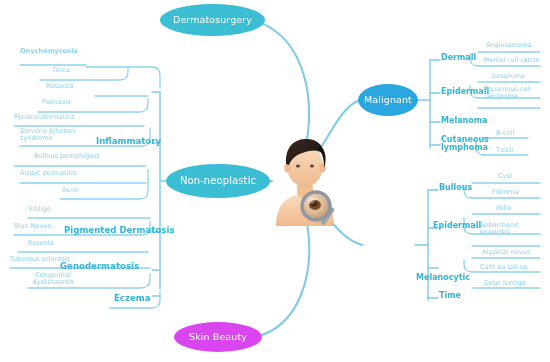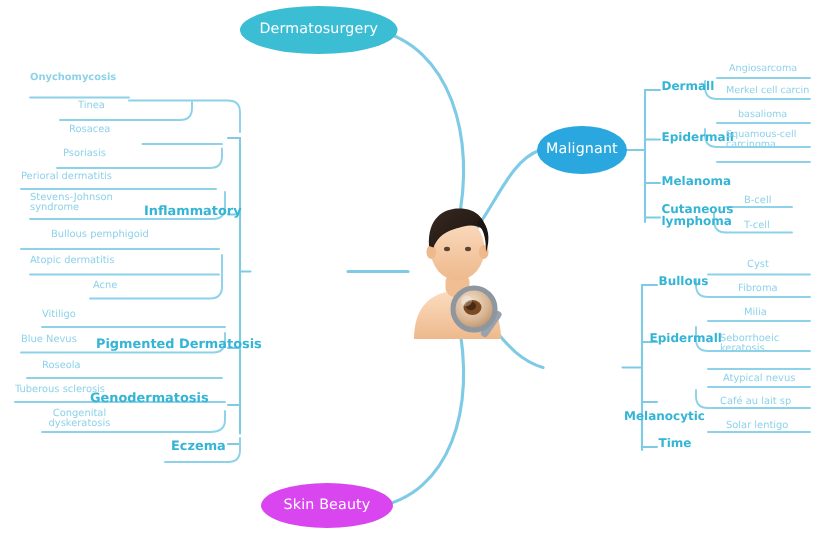--- a/index.html
+++ b/index.html
@@ -193,20 +193,23 @@
 
     <ellipse cx="47" cy="71" rx="6" ry="5" fill="#7a4a24"></ellipse>
     <ellipse cx="46" cy="70" rx="3.4" ry="2.8" fill="#4b2a12"></ellipse>
     <circle cx="43" cy="66.5" r="3.6" fill="#ffffff" opacity=".30"></circle>
   </svg>
 
   <div class="oval" style="left:160px;top:4px;width:105px;height:32px;background:#3bbdd4;font-size:9.5px;">
     <span>Dermatosurgery</span>
   </div>
 
+  <div class="oval" style="left:166px;top:164px;width:104px;height:34px;background:#3bbdd4;font-size:10px;">
+    <span>Non-neoplastic</span>
+  </div>
 
   <div class="oval" style="left:174px;top:322px;width:88px;height:30px;background:#d946ef;font-size:9.5px;">
     <span>Skin Beauty</span>
   </div>
 
   <div class="oval" style="left:358px;top:84px;width:60px;height:32px;background:#2aa7df;font-size:9.5px;">
     <span>Malignant</span>
   </div>
 
 

